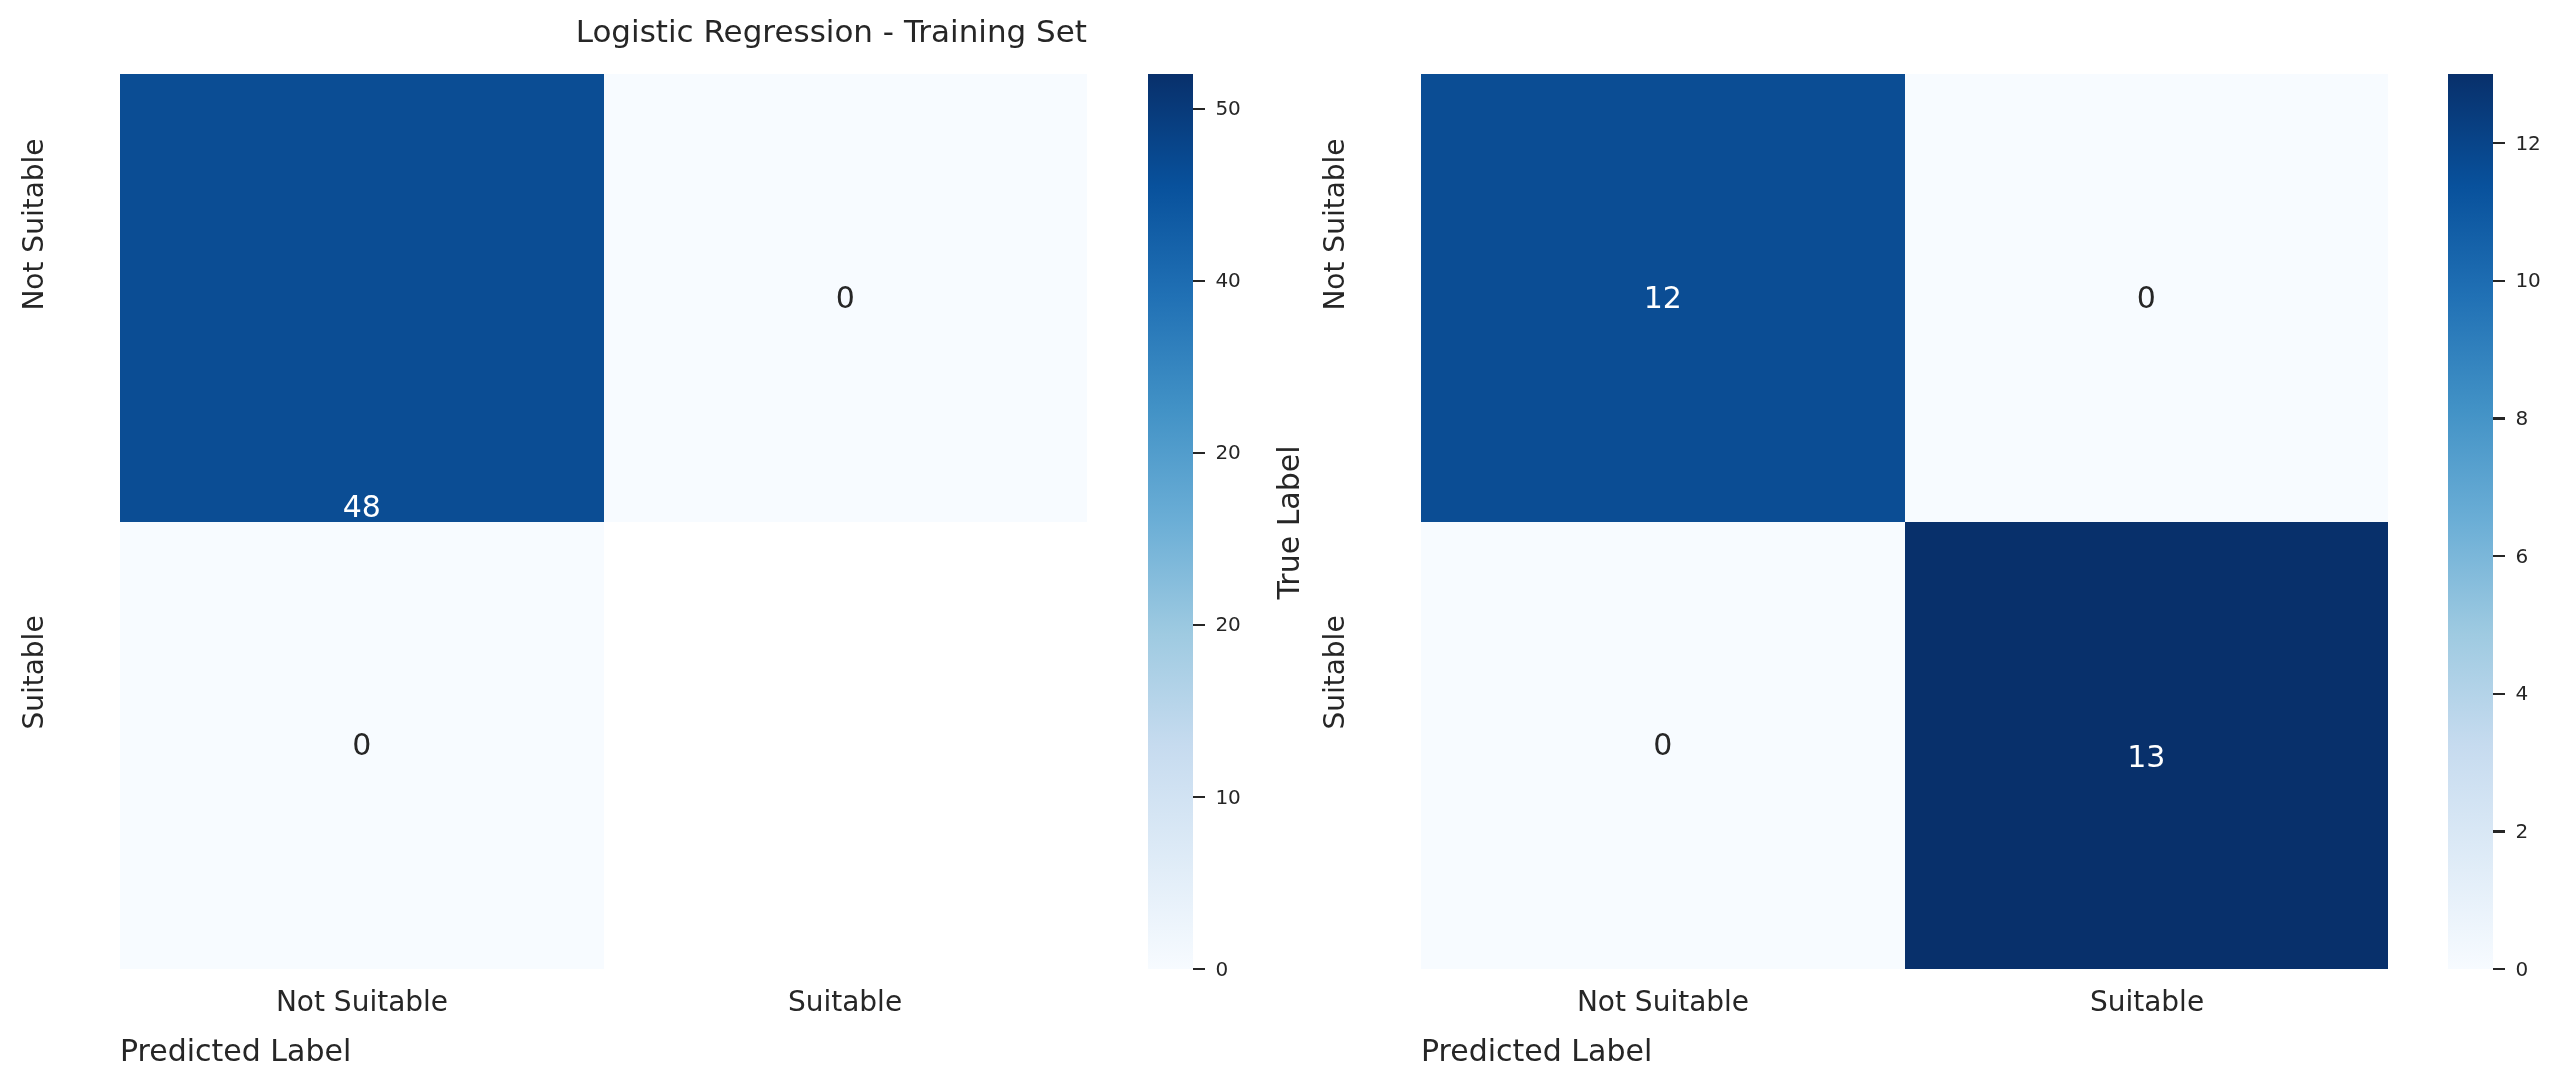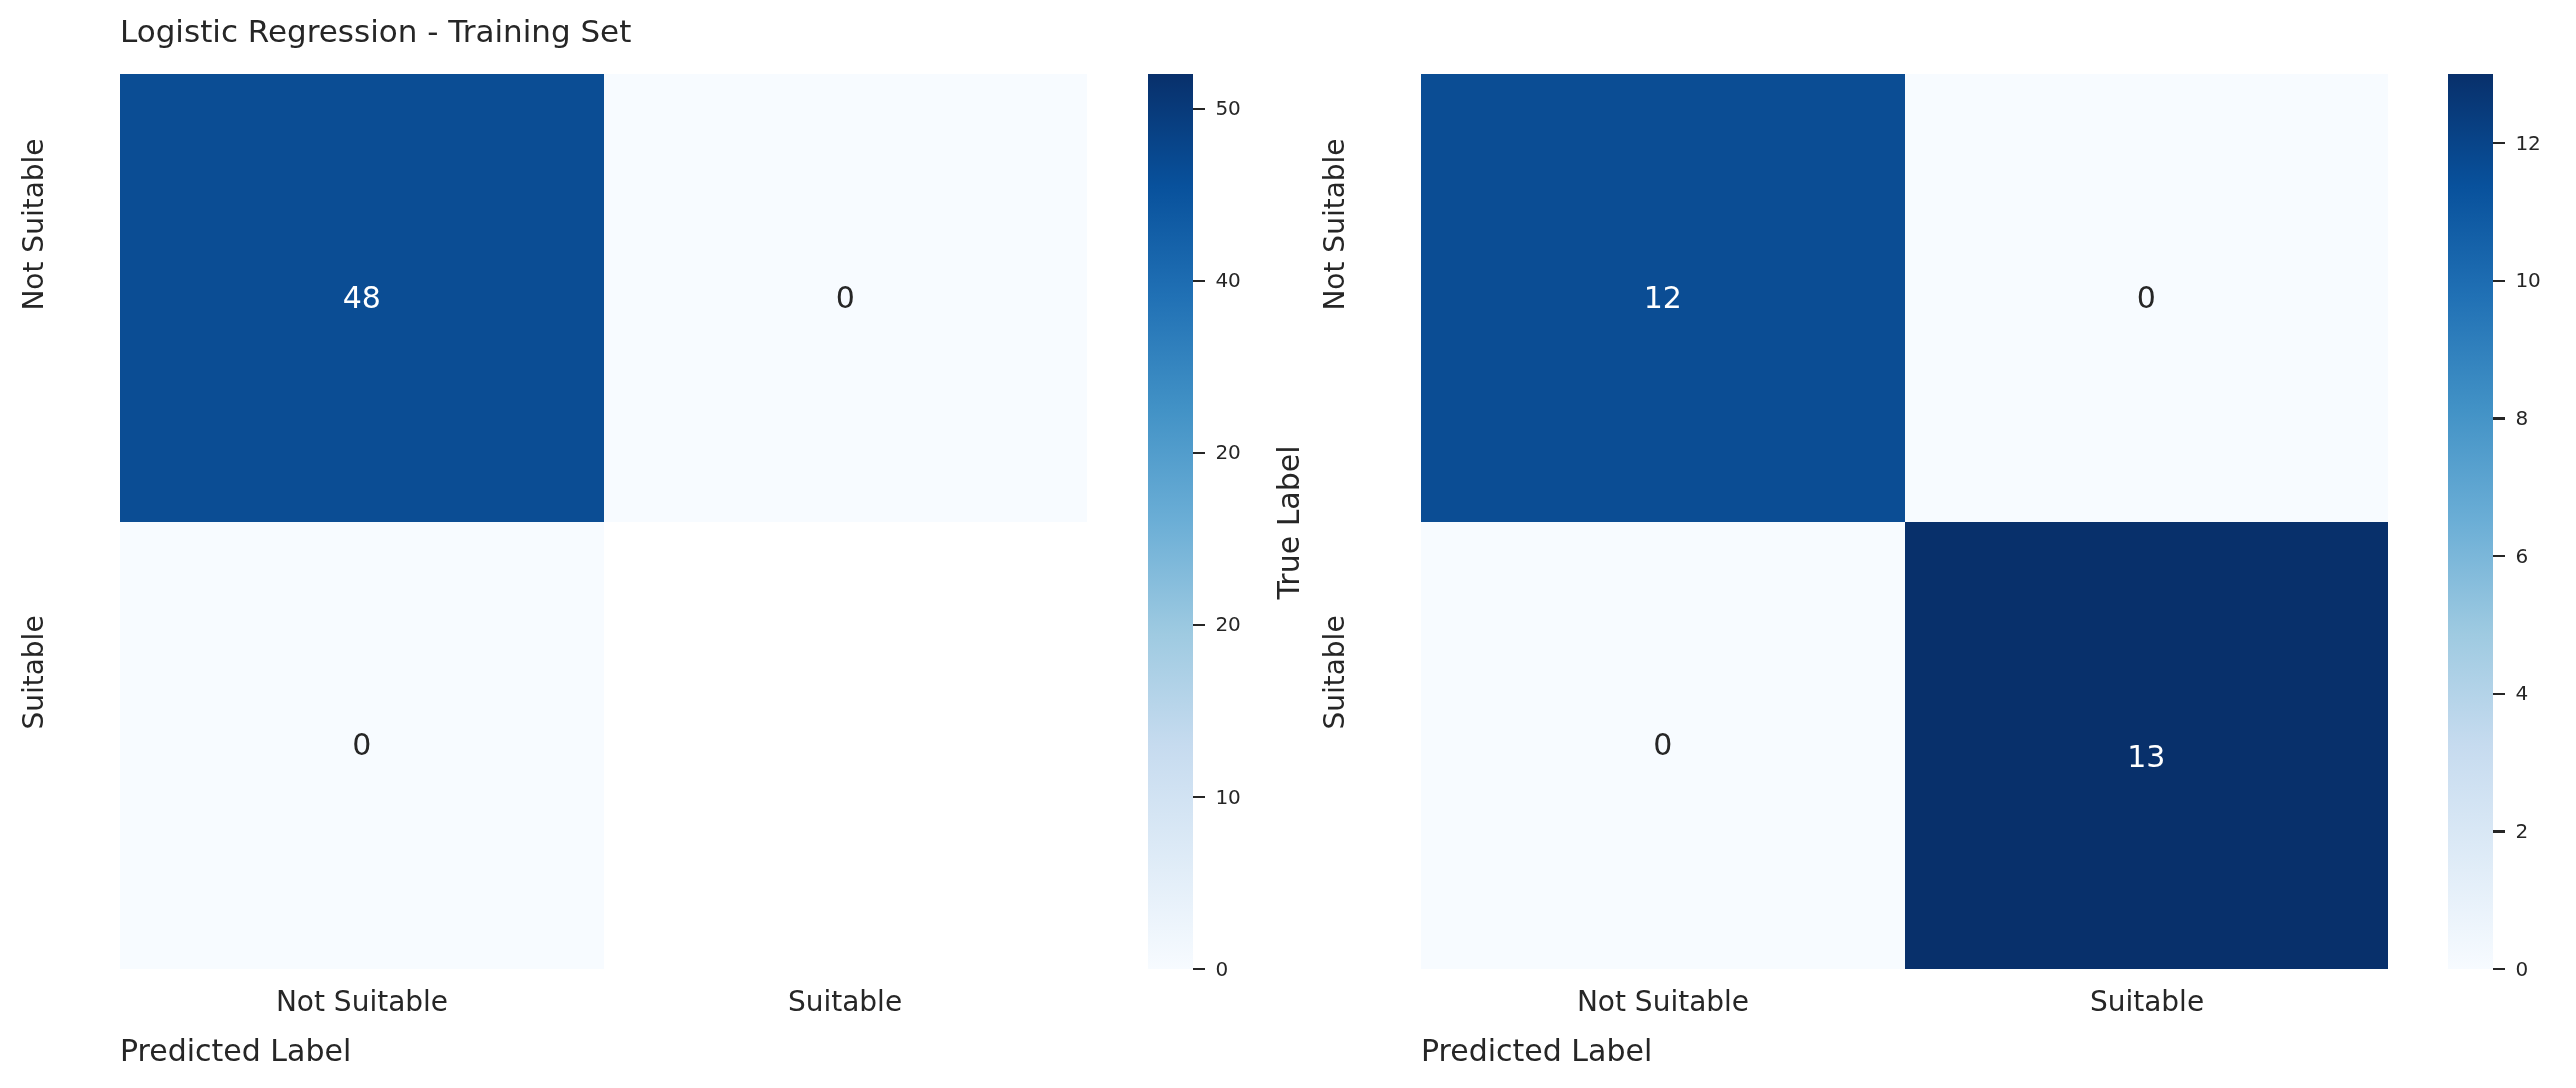--- a/index.html
+++ b/index.html
@@ -31,21 +31,21 @@
   }
   .panel-left  { left: 0px;    width: 1288px; }
   .panel-right { left: 1288px; width: 1288px; }
 
   
   .axes-title {
     position: absolute;
     top: 10.4px;
     height: 42px;
     line-height: 42px;
-    text-align: left;
+    text-align: right;
     font-size: 31px;
     color: #262626;
     white-space: nowrap;
   }
   .panel-left .axes-title  { left: 120px; width: 967px; }
   .panel-right .axes-title { left: 133px; width: 967px; }
 
   
   .heatmap {
     position: absolute;
@@ -186,21 +186,21 @@
 </head>
 <body>
 
 <div class="figure">
 
   <div class="panel panel-left">
 
     <div class="axes-title">Logistic Regression - Training Set</div>
 
     <div class="heatmap">
-      <div class="cell" style="background:#0b4d94;">
+      <div class="cell" style="background:#0b4d94;align-items:flex-end;">
         <span class="cell-value" style="color:#ffffff;">48</span>
       </div>
       <div class="cell" style="background:#f7fbff;">
         <span class="cell-value" style="color:#262626;">0</span>
       </div>
       <div class="cell" style="background:#f7fbff;">
         <span class="cell-value" style="color:#262626;">0</span>
       </div>
     </div>
 

